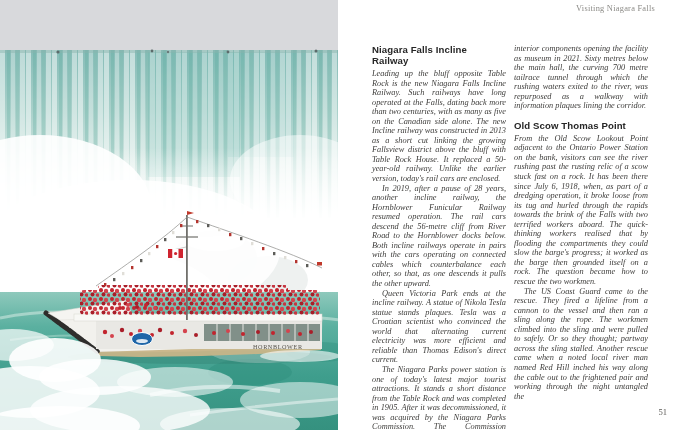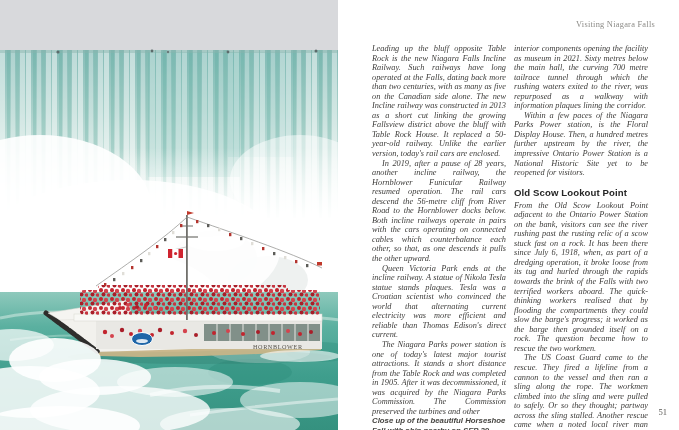--- a/index.html
+++ b/index.html
@@ -3,21 +3,21 @@
 <meta charset="utf-8">
 <style>
   html,body{margin:0;padding:0;}
   body{
     width:679px;height:430px;position:relative;background:#ffffff;
     overflow:hidden;font-family:"Liberation Serif",serif;
   }
   .photo{position:absolute;left:0;top:0;width:338px;height:430px;}
   .photo svg{display:block;}
   .running-head{
-    position:absolute;top:20px;right:24px;
+    position:absolute;top:4px;right:24px;
     font:8.4px "Liberation Serif",serif;color:#8b8a86;letter-spacing:.25px;
   }
   .page-num{
     position:absolute;bottom:13px;right:12px;
     font:8.6px "Liberation Serif",serif;color:#5a5955;
   }
   .columns{position:absolute;left:372px;top:44px;display:flex;gap:8px;}
   .col{
     width:134px;
     font-family:"Liberation Serif",serif;
@@ -231,28 +231,28 @@
     <ellipse cx="60" cy="426" rx="80" ry="20" opacity="0.9"></ellipse>
     <ellipse cx="175" cy="382" rx="58" ry="15" opacity="0.55"></ellipse>
   </g>
 </svg>
 </div>
 
 <div class="running-head">Visiting Niagara Falls</div>
 
 <div class="columns">
   <div class="col">
+    <h2 class="section">Niagara Falls Incline Railway</h2>
     <p>Leading up the bluff opposite Table Rock is the new Niagara Falls Incline Railway. Such railways have long operated at the Falls, dating back more than two centuries, with as many as five on the Canadian side alone. The new Incline railway was constructed in 2013 as a short cut linking the growing Fallsview district above the bluff with Table Rock House. It replaced a 50-year-old railway. Unlike the earlier version, today's rail cars are enclosed.</p>
     <p class="indent">In 2019, after a pause of 28 years, another incline railway, the Hornblower Funicular Railway resumed operation. The rail cars descend the 56-metre cliff from River Road to the Hornblower docks below. Both incline railways operate in pairs with the cars operating on connected cables which counterbalance each other, so that, as one descends it pulls the other upward.</p>
     <p class="indent">Queen Victoria Park ends at the incline railway. A statue of Nikola Tesla statue stands plaques. Tesla was a Croatian scientist who convinced the world that alternating current electricity was more efficient and reliable than Thomas Edison's direct current.</p>
     <p class="indent">The Niagara Parks power station is one of today's latest major tourist attractions. It stands a short distance from the Table Rock and was completed in 1905. After it was decommissioned, it was acquired by the Niagara Parks Commission. The Commission preserved the turbines and other</p>
     <p class="caption">Close up of the beautiful Horseshoe Fall with ship nearby on SEP 29, 2018 at Toronto, Canada</p>
   </div>
   <div class="col">
     <p>interior components opening the facility as museum in 2021. Sixty metres below the main hall, the curving 700 metre tailrace tunnel through which the rushing waters exited to the river, was repurposed as a walkway with information plaques lining the corridor.</p>
-    <p class="indent">Within a few paces of the Niagara Parks Power station, is the Floral Display House. Then, a hundred metres further upstream by the river, the impressive Ontario Power Station is a National Historic Site yet to be reopened for visitors.</p>
-    <h2 class="section section-2">Old Scow Lookout Point</h2>
+    <h2 class="section section-2">Old Scow Thomas Point</h2>
     <p>From the Old Scow Lookout Point adjacent to the Ontario Power Station on the bank, visitors can see the river rushing past the rusting relic of a scow stuck fast on a rock. It has been there since July 6, 1918, when, as part of a dredging operation, it broke loose from its tug and hurled through the rapids towards the brink of the Falls with two terrified workers aboard. The quick-thinking workers realised that by flooding the compartments they could slow the barge's progress; it worked as the barge then grounded itself on a rock. The question became how to rescue the two workmen.</p>
     <p class="indent">The US Coast Guard came to the rescue. They fired a lifeline from a cannon to the vessel and then ran a sling along the rope. The workmen climbed into the sling and were pulled to safely. Or so they thought; partway across the sling stalled. Another rescue came when a noted local river man named Red Hill inched his way along the cable out to the frightened pair and working through the night untangled the</p>
   </div>
 </div>
 
 <div class="page-num">51</div>
 
 </body></html>

